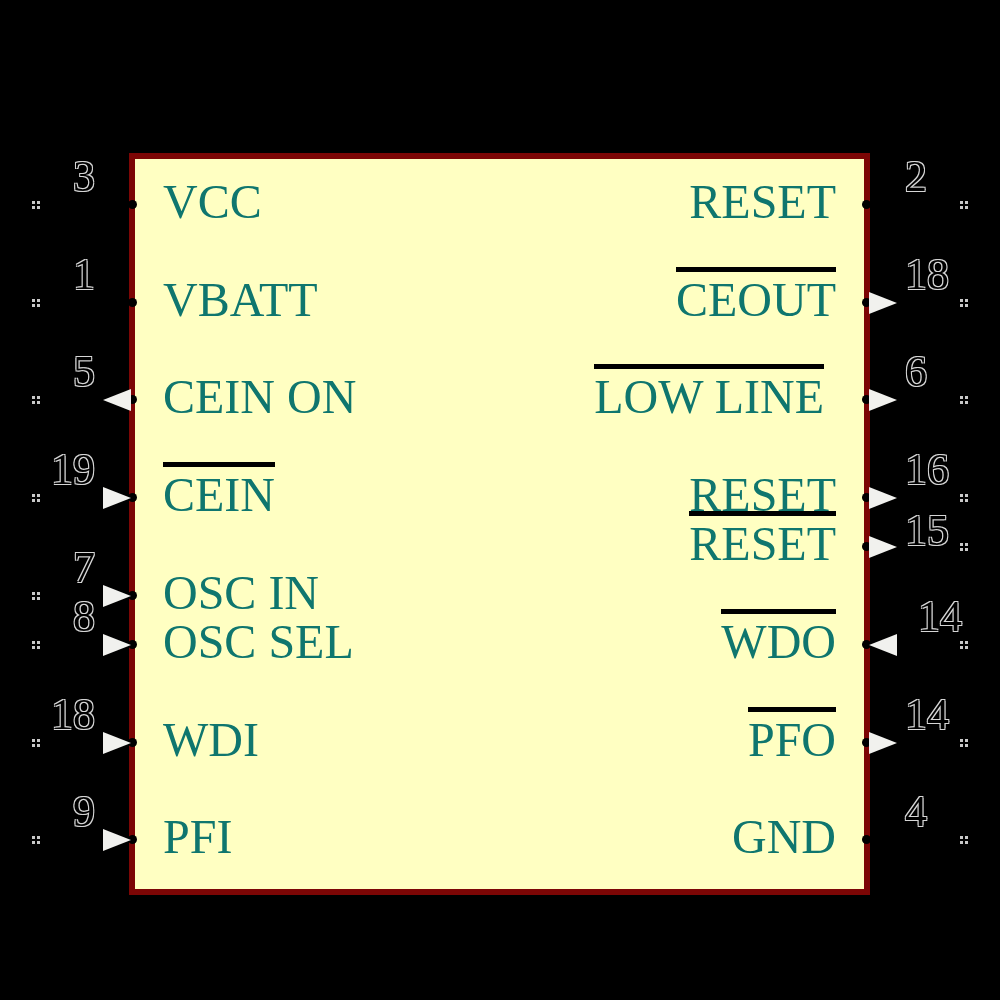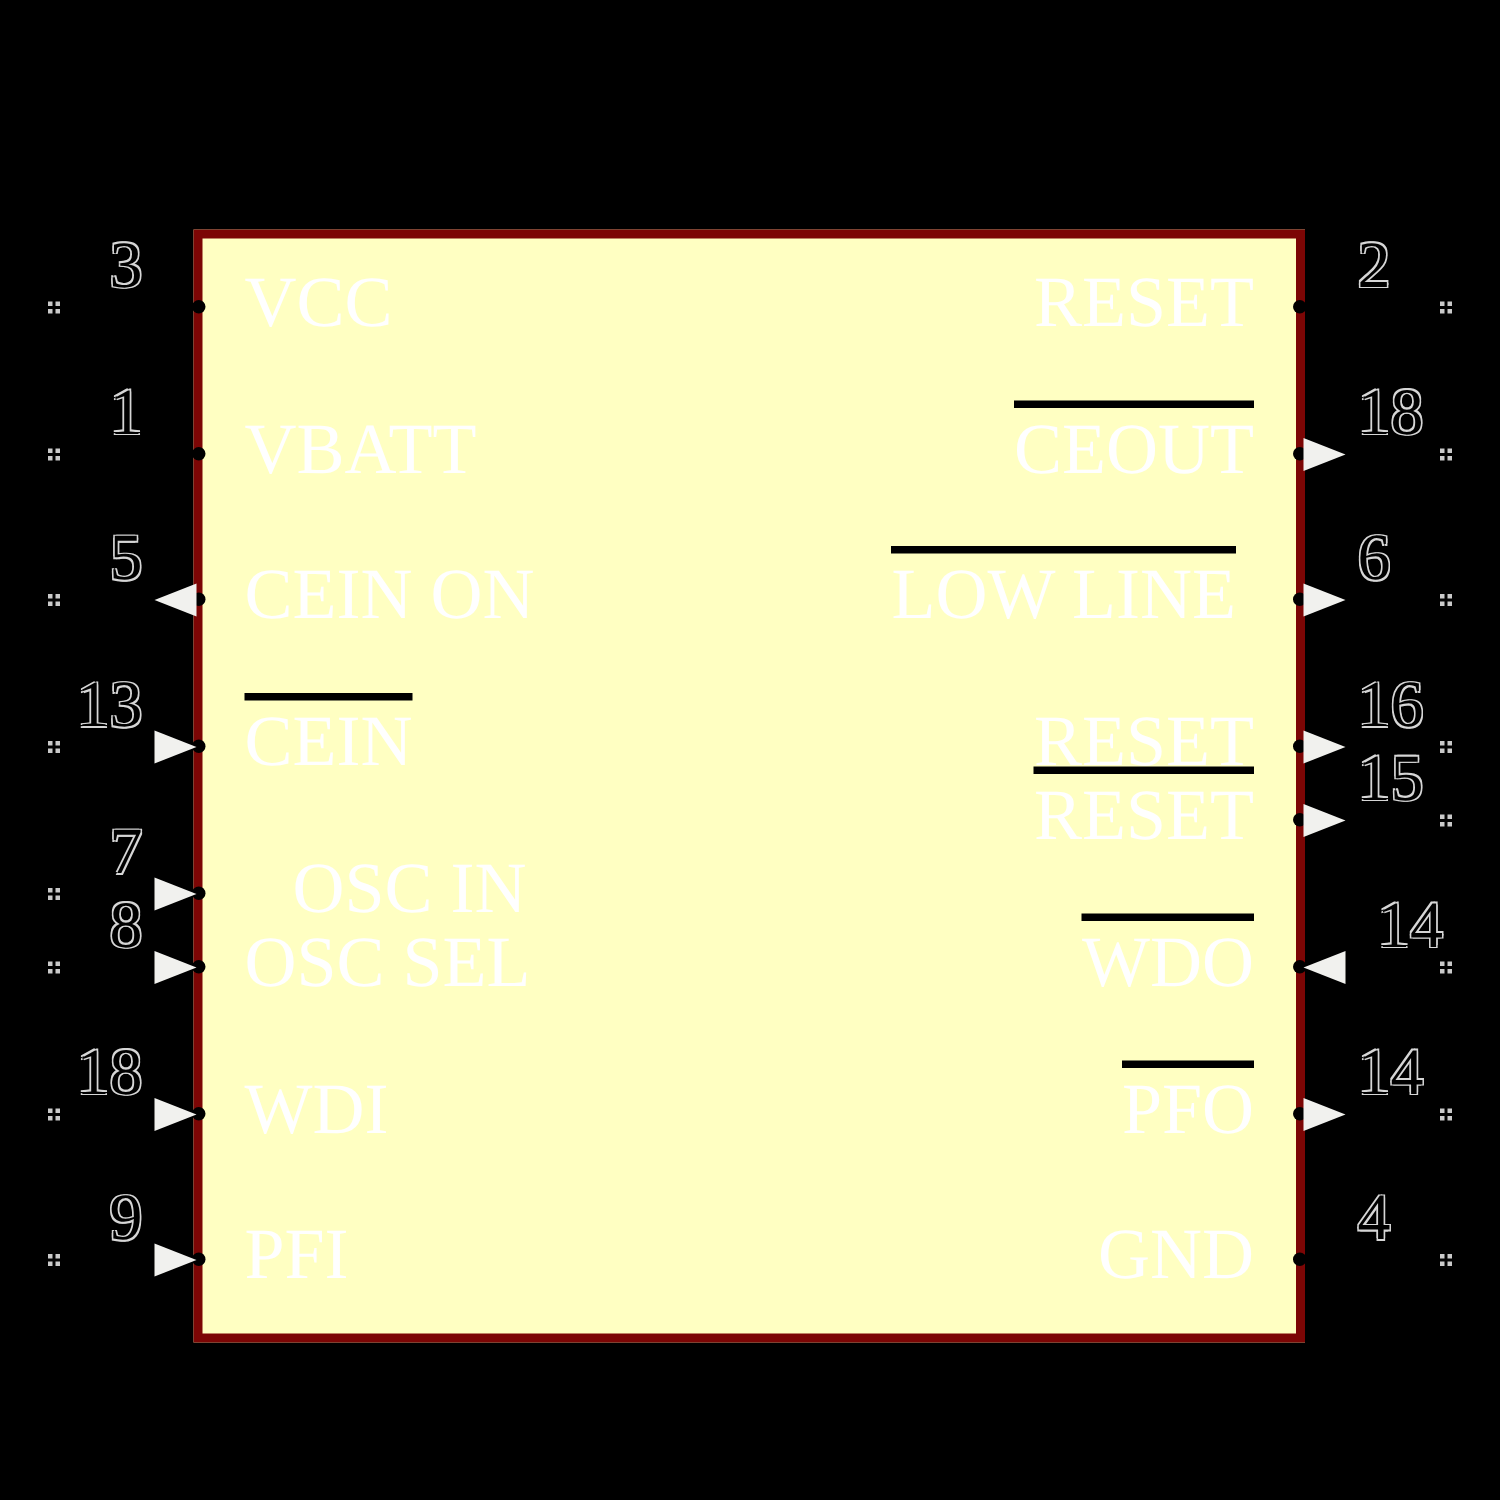--- a/index.html
+++ b/index.html
@@ -56,21 +56,21 @@
     border-top: 11px solid transparent;
     border-bottom: 11px solid transparent;
     z-index: 4;
   }
   .pin-triangle.point-right { border-left: 28px solid #f1f1ee; }
   .pin-triangle.point-left  { border-right: 28px solid #f1f1ee; }
   .pin-label {
     position: absolute;
     font-size: 48px;
     line-height: 48px;
-    color: #ffffff;
+    color: #0f766e;
     white-space: nowrap;
     z-index: 5;
   }
   .pin-label .txt { display: inline-block; }
   .pin-label.overline .txt {
     border-top: 5px solid #000;
     padding-top: 4px;
   }
   .pin-label.align-right { text-align: right; }
 </style>
@@ -110,34 +110,34 @@
     <div class="pin-triangle point-left" style="top: 389px; left: 103px;"></div>
     <div class="pin-label" style="top: 373px; left: 163px;">
       <span class="txt">CEIN ON</span>
     </div>
   </div>
 
   <div class="pin">
     <div class="pin-line" style="top: 495px; left: 36px; width: 100px;"></div>
     <div class="pin-dot" style="top: 493px; left: 128px;"></div>
     <div class="pin-end-marker" style="top: 494px; left: 32px;"></div>
-    <div class="pin-number" style="top: 448px; left: 28px; width: 67px; text-align: right;">13</div>
+    <div class="pin-number" style="top: 448px; left: 28px; width: 67px; text-align: right;">19</div>
     <div class="pin-triangle point-right" style="top: 487px; left: 103px;"></div>
     <div class="pin-label overline" style="top: 462px; left: 163px;">
       <span class="txt">CEIN</span>
     </div>
   </div>
 
   <div class="pin">
     <div class="pin-line" style="top: 593px; left: 36px; width: 100px;"></div>
     <div class="pin-dot" style="top: 591px; left: 128px;"></div>
     <div class="pin-end-marker" style="top: 592px; left: 32px;"></div>
     <div class="pin-number" style="top: 546px; left: 28px; width: 67px; text-align: right;">7</div>
     <div class="pin-triangle point-right" style="top: 585px; left: 103px;"></div>
-    <div class="pin-label" style="top: 569px; left: 163px; margin-left: 32px;">
+    <div class="pin-label" style="top: 569px; left: 163px;">
       <span class="txt">OSC IN</span>
     </div>
   </div>
 
   <div class="pin">
     <div class="pin-line" style="top: 642px; left: 36px; width: 100px;"></div>
     <div class="pin-dot" style="top: 640px; left: 128px;"></div>
     <div class="pin-end-marker" style="top: 641px; left: 32px;"></div>
     <div class="pin-number" style="top: 595px; left: 28px; width: 67px; text-align: right;">8</div>
     <div class="pin-triangle point-right" style="top: 634px; left: 103px;"></div>
@@ -209,21 +209,21 @@
     <div class="pin-triangle point-right" style="top: 487px; left: 869px;"></div>
     <div class="pin-label align-right" style="top: 471px; right: 164px;">
       <span class="txt">RESET</span>
     </div>
   </div>
 
   <div class="pin">
     <div class="pin-line" style="top: 544px; left: 864px; width: 100px;"></div>
     <div class="pin-dot" style="top: 542px; left: 862px;"></div>
     <div class="pin-end-marker" style="top: 543px; left: 960px;"></div>
-    <div class="pin-number" style="top: 497px; left: 905px; width: 70px; text-align: left; font-family: Liberation Serif, serif;">15</div>
+    <div class="pin-number" style="top: 509px; left: 905px; width: 70px; text-align: left; font-family: Liberation Serif, serif;">15</div>
     <div class="pin-triangle point-right" style="top: 536px; left: 869px;"></div>
     <div class="pin-label overline align-right" style="top: 511px; right: 164px;">
       <span class="txt">RESET</span>
     </div>
   </div>
 
   <div class="pin">
     <div class="pin-line" style="top: 642px; left: 864px; width: 100px;"></div>
     <div class="pin-dot" style="top: 640px; left: 862px;"></div>
     <div class="pin-end-marker" style="top: 641px; left: 960px;"></div>

